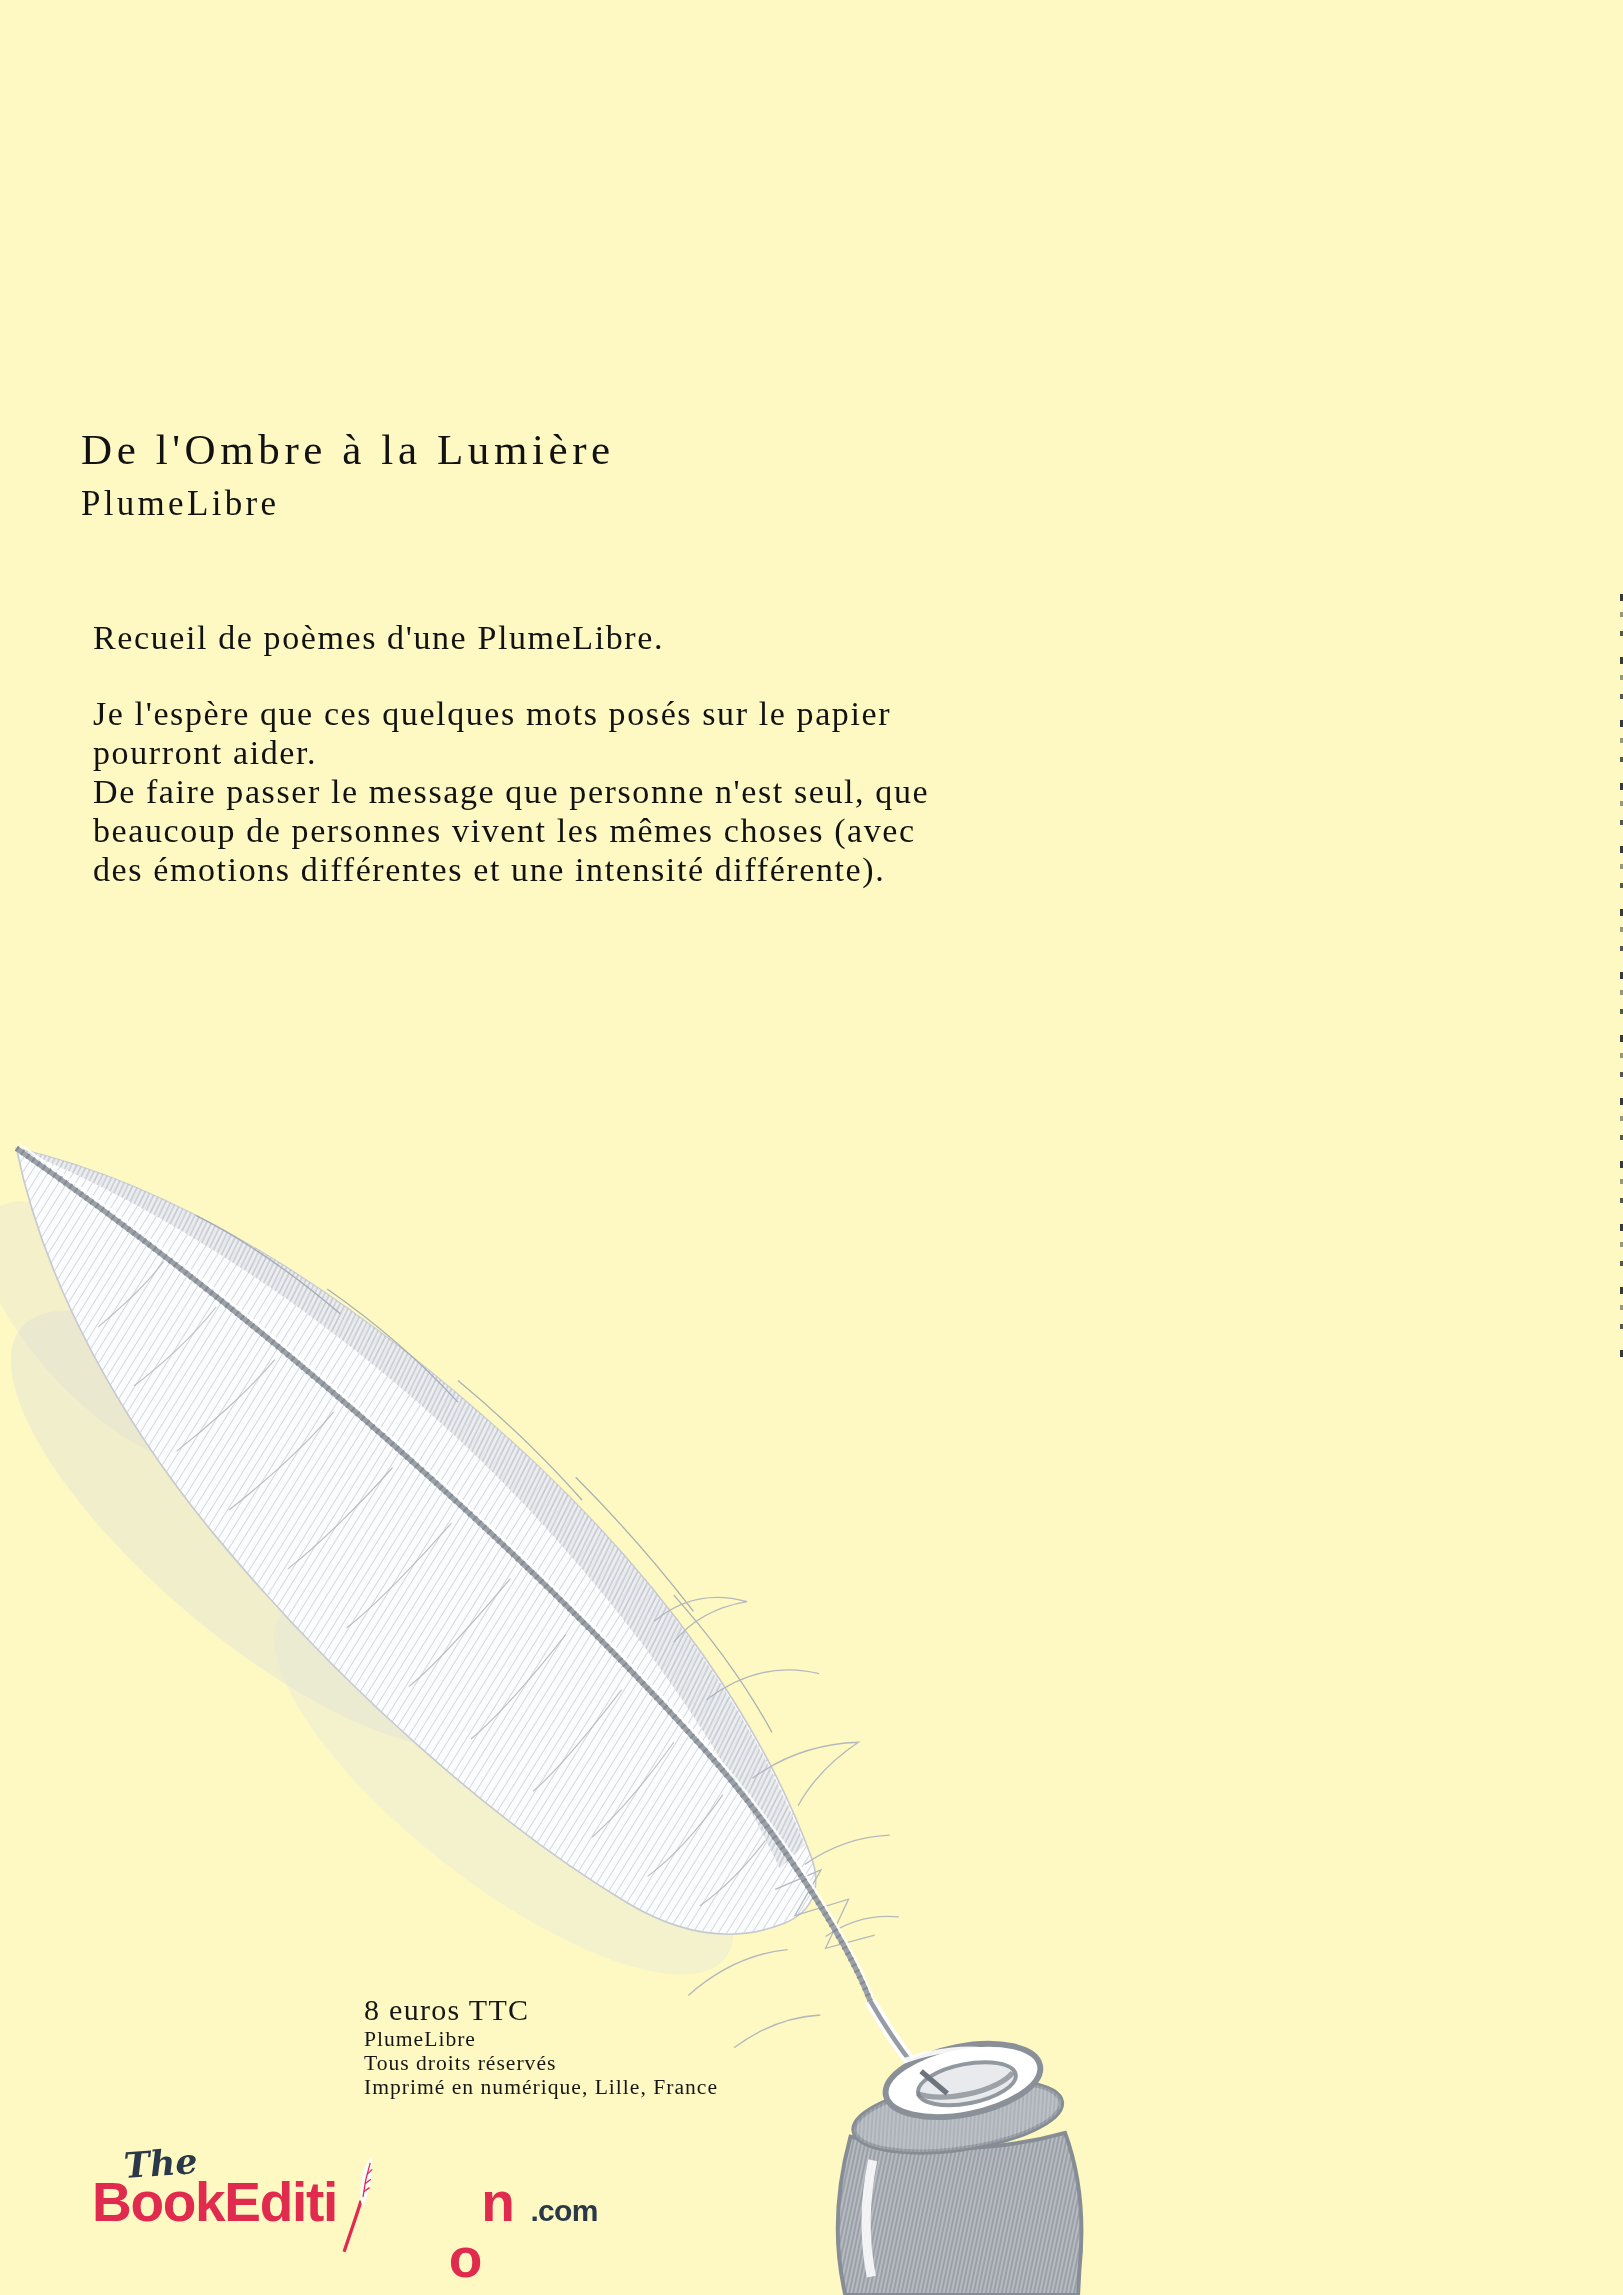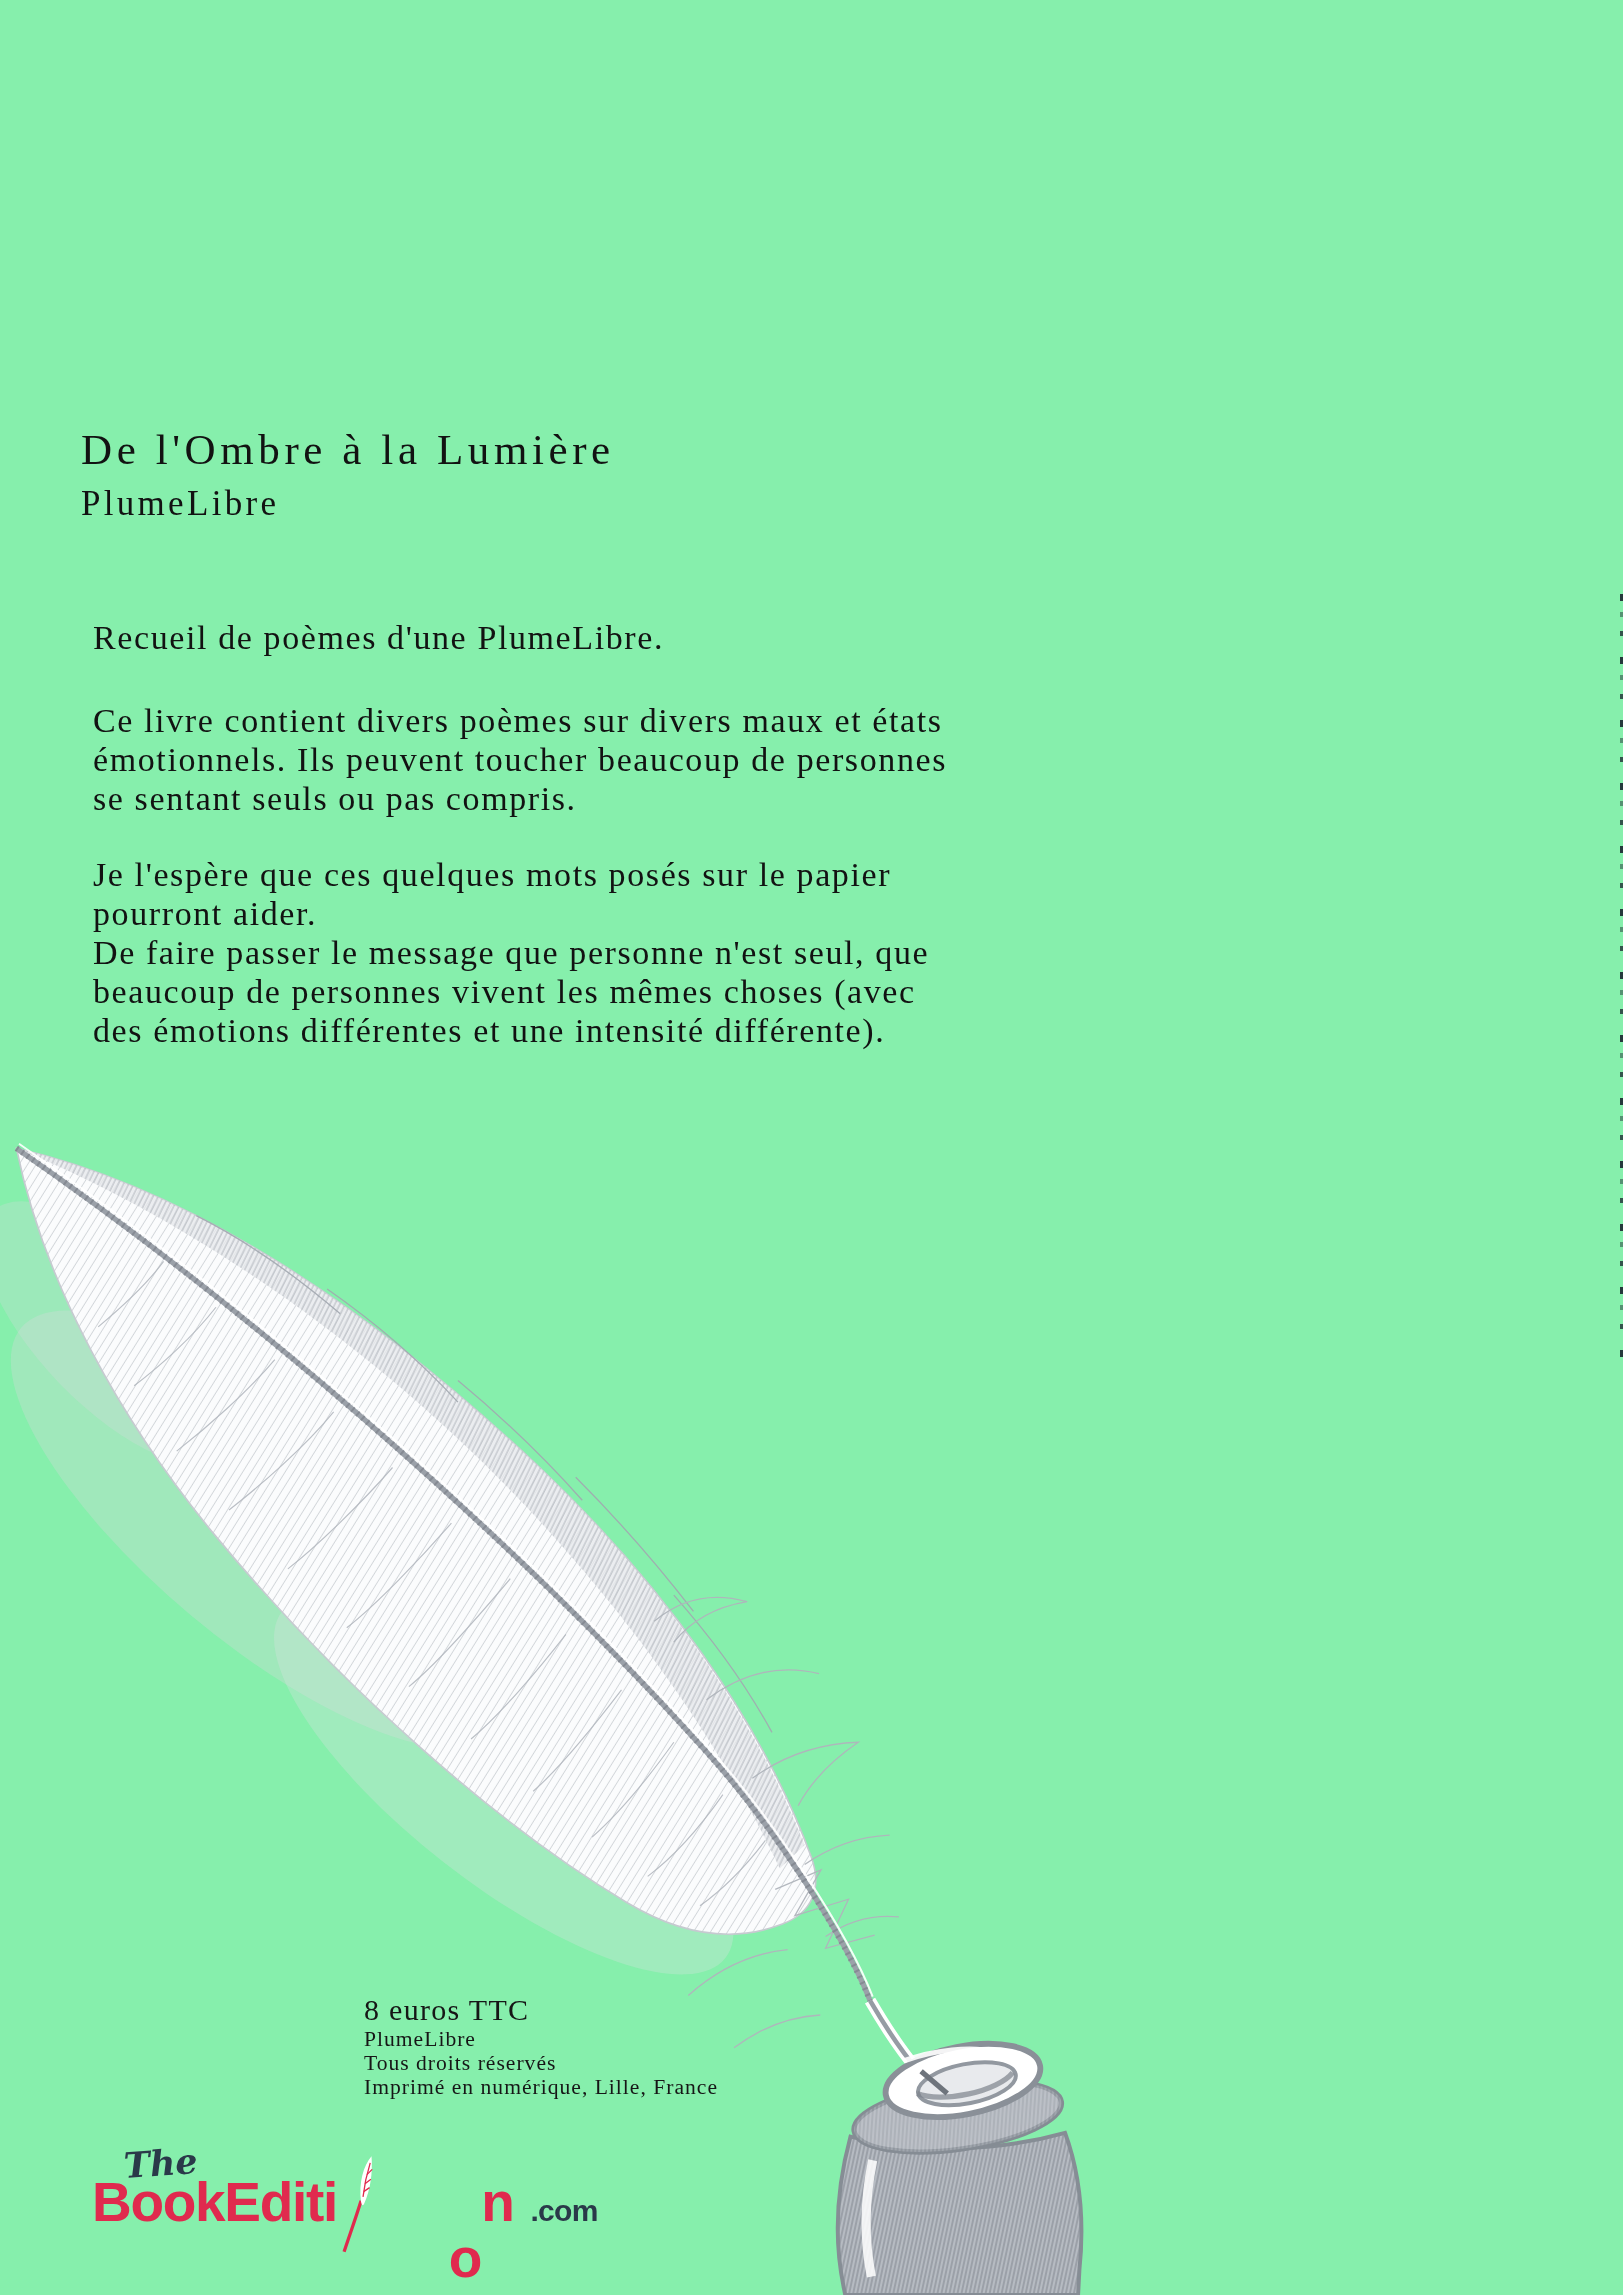--- a/index.html
+++ b/index.html
@@ -1,19 +1,19 @@
 <!DOCTYPE html>
 <html style="font-size:10.5px"><head>
 <meta charset="utf-8">
 <style>
   html,body{margin:0;padding:0;background:#ffffff;}
   .page{
     position:relative;
     width:1623px;height:2295px;
-    background:#86efac;
+    background:#fef9c3;
     overflow:hidden;
     font-family:"Liberation Serif", serif;
     color:#141414;
   }
   
   .title{
     position:absolute;left:81px;top:397px;
     font-size:43px;line-height:48px;font-weight:500;
     letter-spacing:4.6px;color:#121212;white-space:nowrap;
   }
@@ -66,23 +66,20 @@
 </head>
 <body>
 
 <div class="page">
 
   <h1 class="title">De l'Ombre à la Lumière</h1>
   <div class="author">PlumeLibre</div>
 
   <section class="desc">
     <p>Recueil de poèmes d'une PlumeLibre.</p>
-    <p class="gap-lg">Ce livre contient divers poèmes sur divers maux et états
-émotionnels. Ils peuvent toucher beaucoup de personnes
-se sentant seuls ou pas compris.</p>
     <p class="gap-xl">Je l'espère que ces quelques mots posés sur le papier
 pourront aider.
 De faire passer le message que personne n'est seul, que
 beaucoup de personnes vivent les mêmes choses (avec
 des émotions différentes et une intensité différente).</p>
   </section>
 
   <div class="art">
     <svg viewBox="0 0 1660 1810" xmlns="http://www.w3.org/2000/svg">
       <defs>

